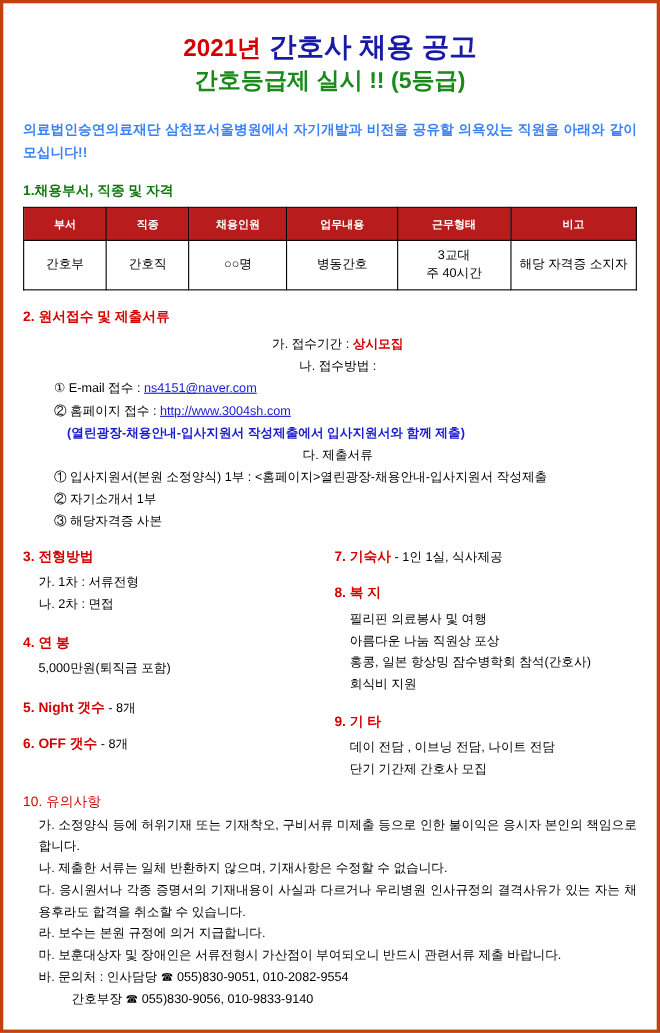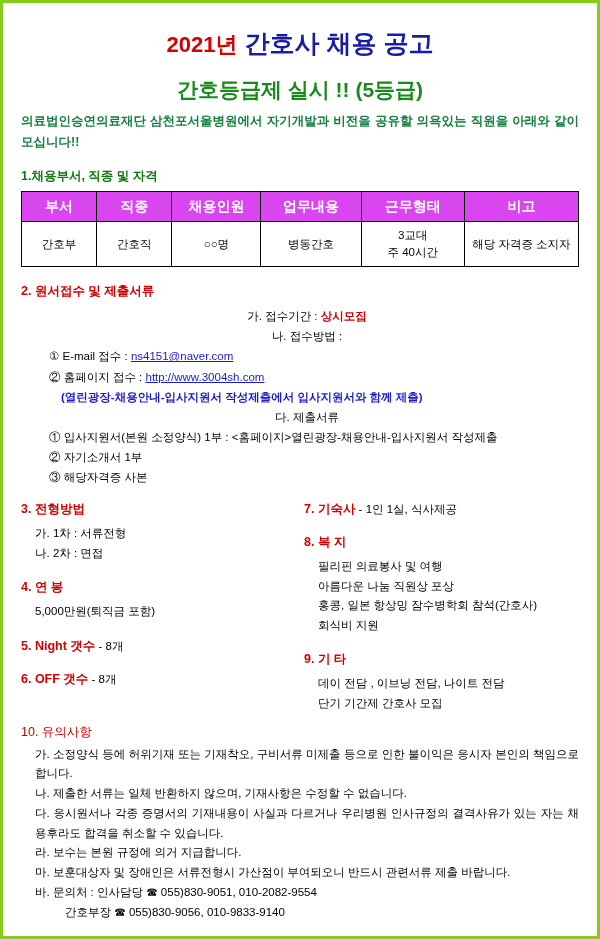--- a/index.html
+++ b/index.html
@@ -12,21 +12,21 @@
     height: 939px;
     font-family: "Liberation Sans", sans-serif;
     color: #000000;
     position: relative;
     overflow: hidden;
   }
   .page {
     box-sizing: border-box;
     width: 600px;
     height: 939px;
-    border: 3px solid #84cc16;
+    border: 3px solid #c2410c;
     padding: 16px 18px 10px 18px;
     position: relative;
   }
   
   .title-wrap {
     text-align: center;
     margin-top: 10px;
   }
   .title-line1 {
     font-size: 25px;
@@ -36,52 +36,52 @@
     line-height: 1.15;
   }
   .title-line1 .year {
     color: #d40000;
     font-size: 22px;
   }
   .title-line2 {
     font-size: 21px;
     font-weight: bold;
     color: #1a8a1a;
-    margin-top: 20px;
+    margin-top: 4px;
     line-height: 1.15;
   }
   .intro {
-    margin-top: 9px;
+    margin-top: 22px;
     font-size: 12.5px;
     font-weight: bold;
-    color: #15803d;
+    color: #3b82f6;
     line-height: 1.65;
     text-align: justify;
   }
   
   .sec-head {
     font-size: 12.5px;
     font-weight: bold;
     color: #d40000;
     margin-top: 16px;
     margin-bottom: 6px;
   }
   .sec-head.green { color: #107a10; }
   
   table.recruit {
     border-collapse: collapse;
     width: 100%;
     table-layout: fixed;
     margin-top: 2px;
   }
   table.recruit th {
-    background: #d946ef;
+    background: #b91c1c;
     color: #ffffff;
     border: 1px solid #000000;
-    font-size: 14px;
+    font-size: 10px;
     font-weight: bold;
     height: 27px;
     text-align: center;
   }
   table.recruit td {
     border: 1px solid #000000;
     font-size: 11.5px;
     height: 42px;
     text-align: center;
     vertical-align: middle;

